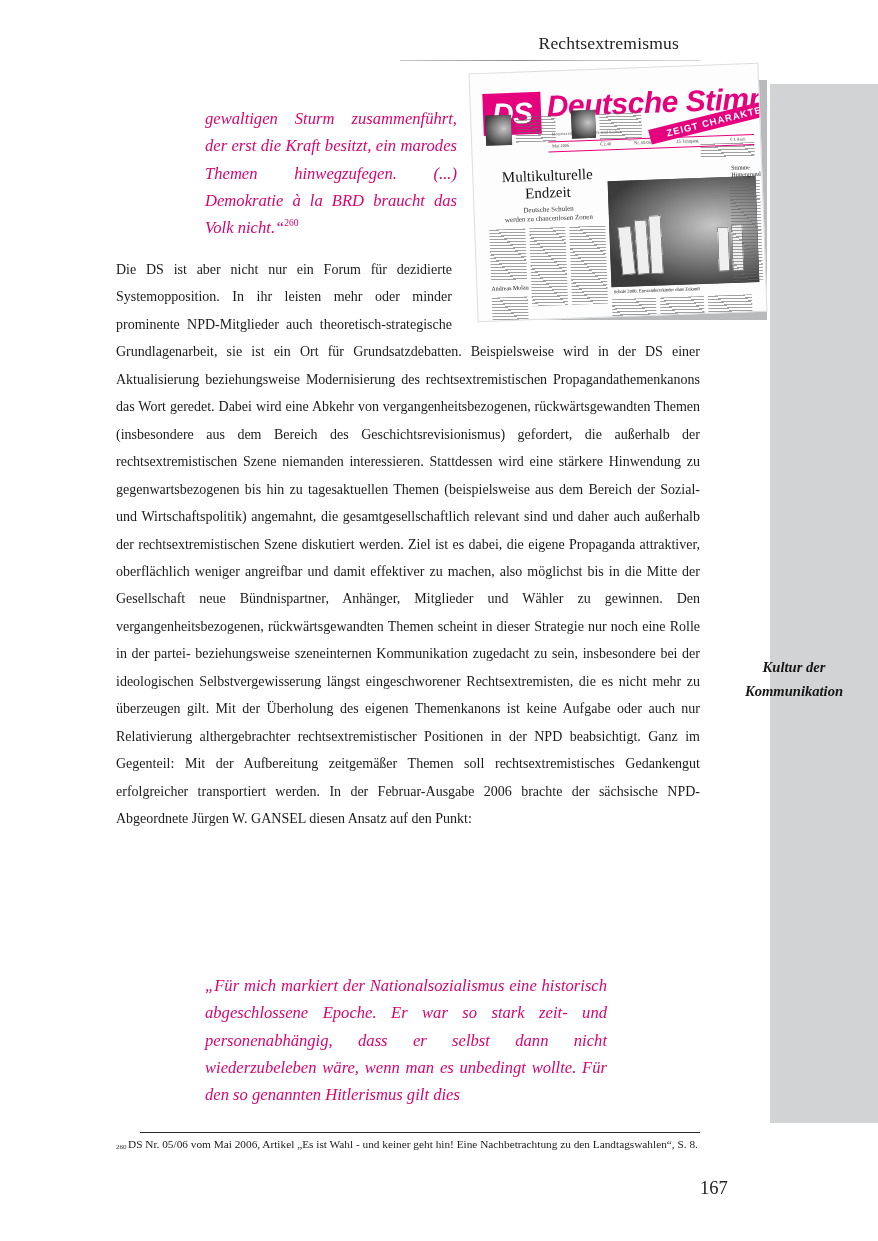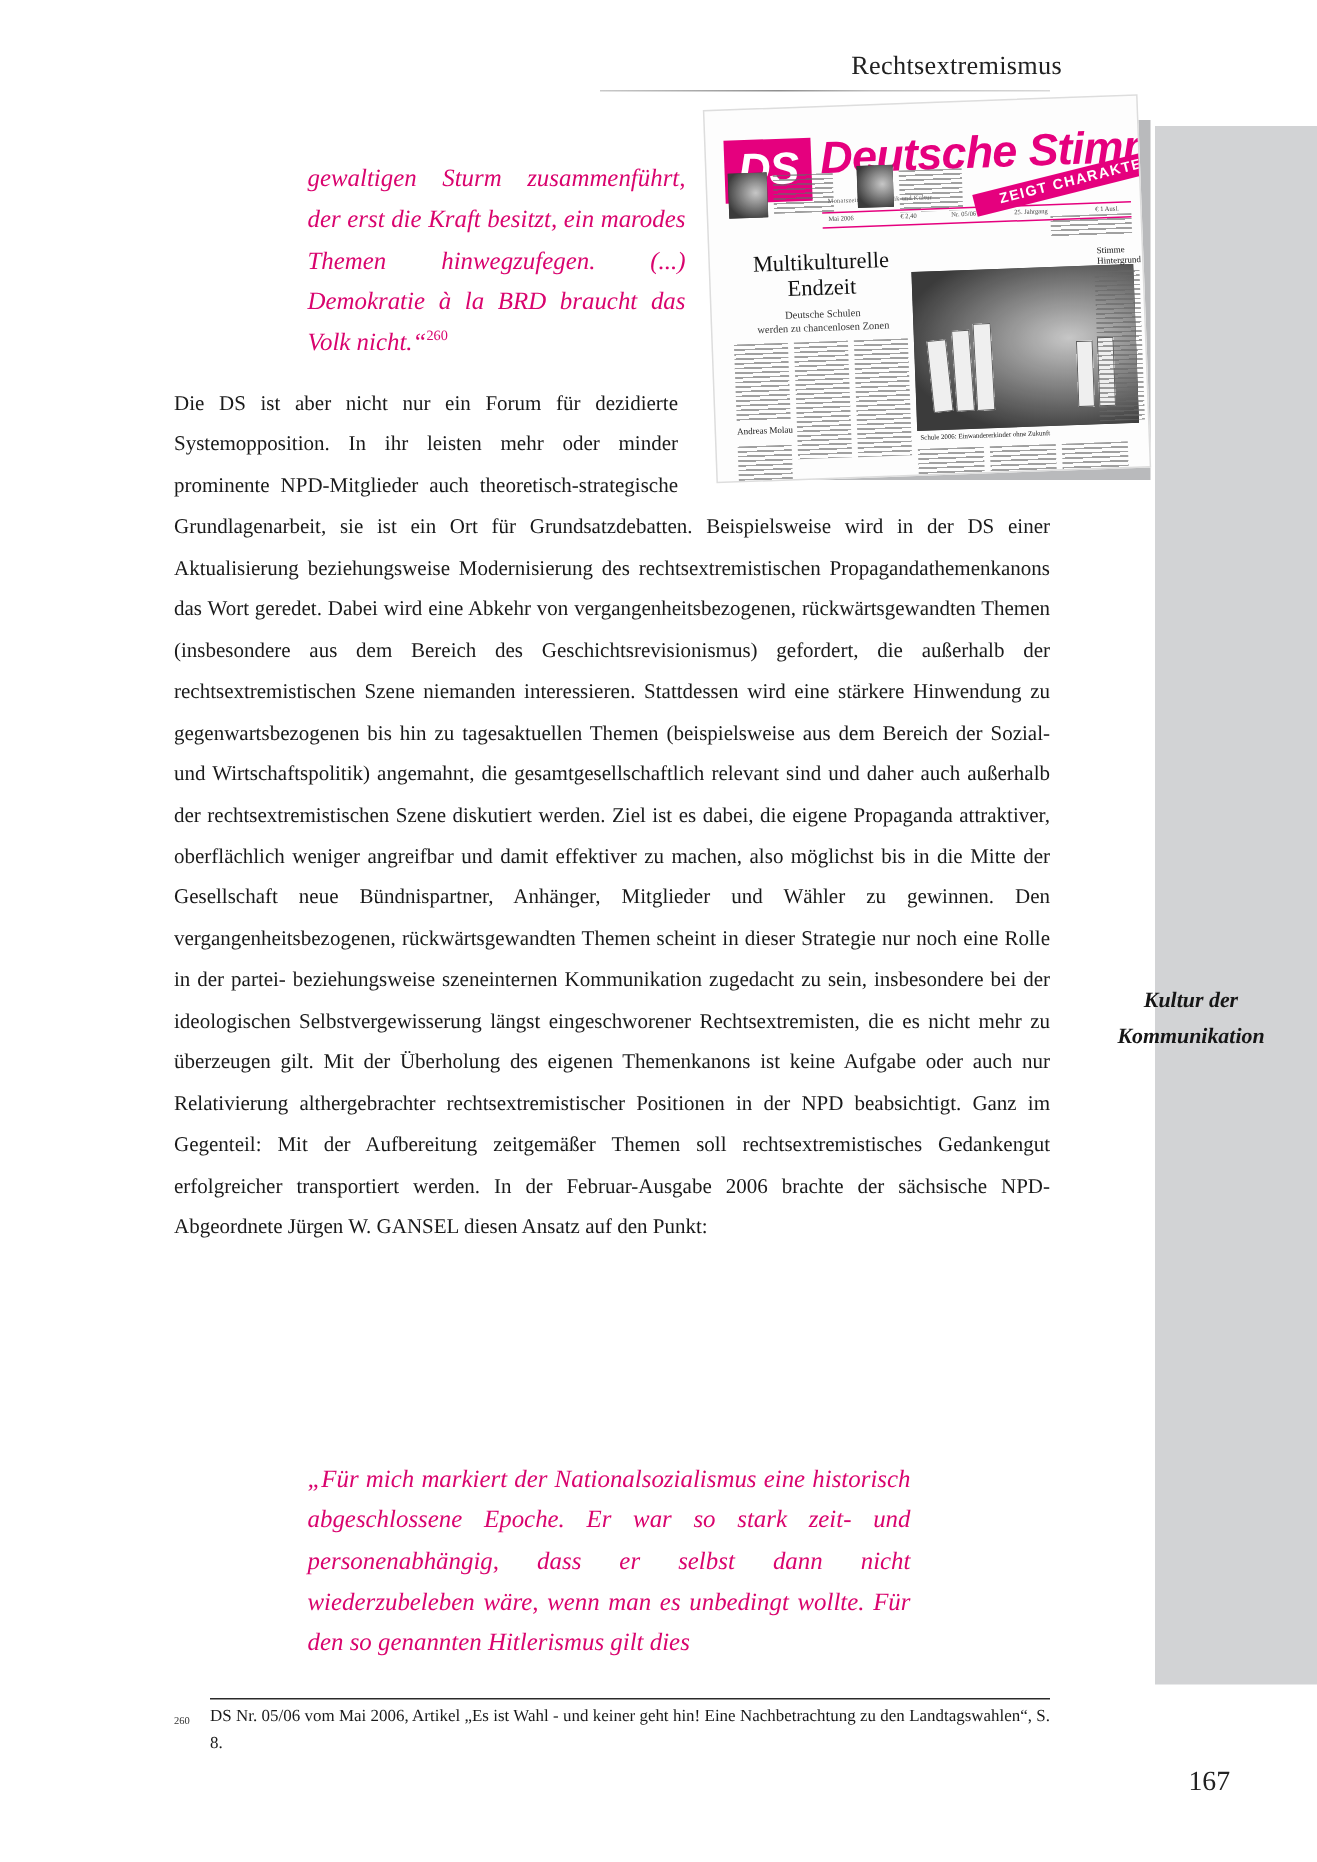--- a/index.html
+++ b/index.html
@@ -30,21 +30,21 @@
     left: 770px;
     top: 84px;
     width: 58px;
     height: 1039px;
     background: #d2d3d5;
   }
 
   
   .running-head {
     position: absolute;
-    left: 408px;
+    left: 379px;
     top: 33px;
     width: 300px;
     text-align: right;
     font-size: 17.5px;
     letter-spacing: .2px;
     color: #222;
   }
   .head-rule {
     position: absolute;
     left: 400px;
@@ -293,31 +293,31 @@
   }
   .footnote .fn-marker {
     position: absolute;
     left: 0;
     top: 3px;
     font-size: 7px;
     color: #333;
   }
   .footnote .fn-text {
     display: block;
-    margin-left: 24px;
+    margin-left: 12px;
     text-align: justify;
   }
 
   
   .folio {
     position: absolute;
     left: 700px;
     top: 1178px;
     width: 120px;
-    text-align: right;
+    text-align: left;
     font-size: 18.5px;
     color: #222;
   }
 </style>
 </head>
 <body>
 
 <div class="side-band-upper"></div>
 <div class="side-band"></div>
 

